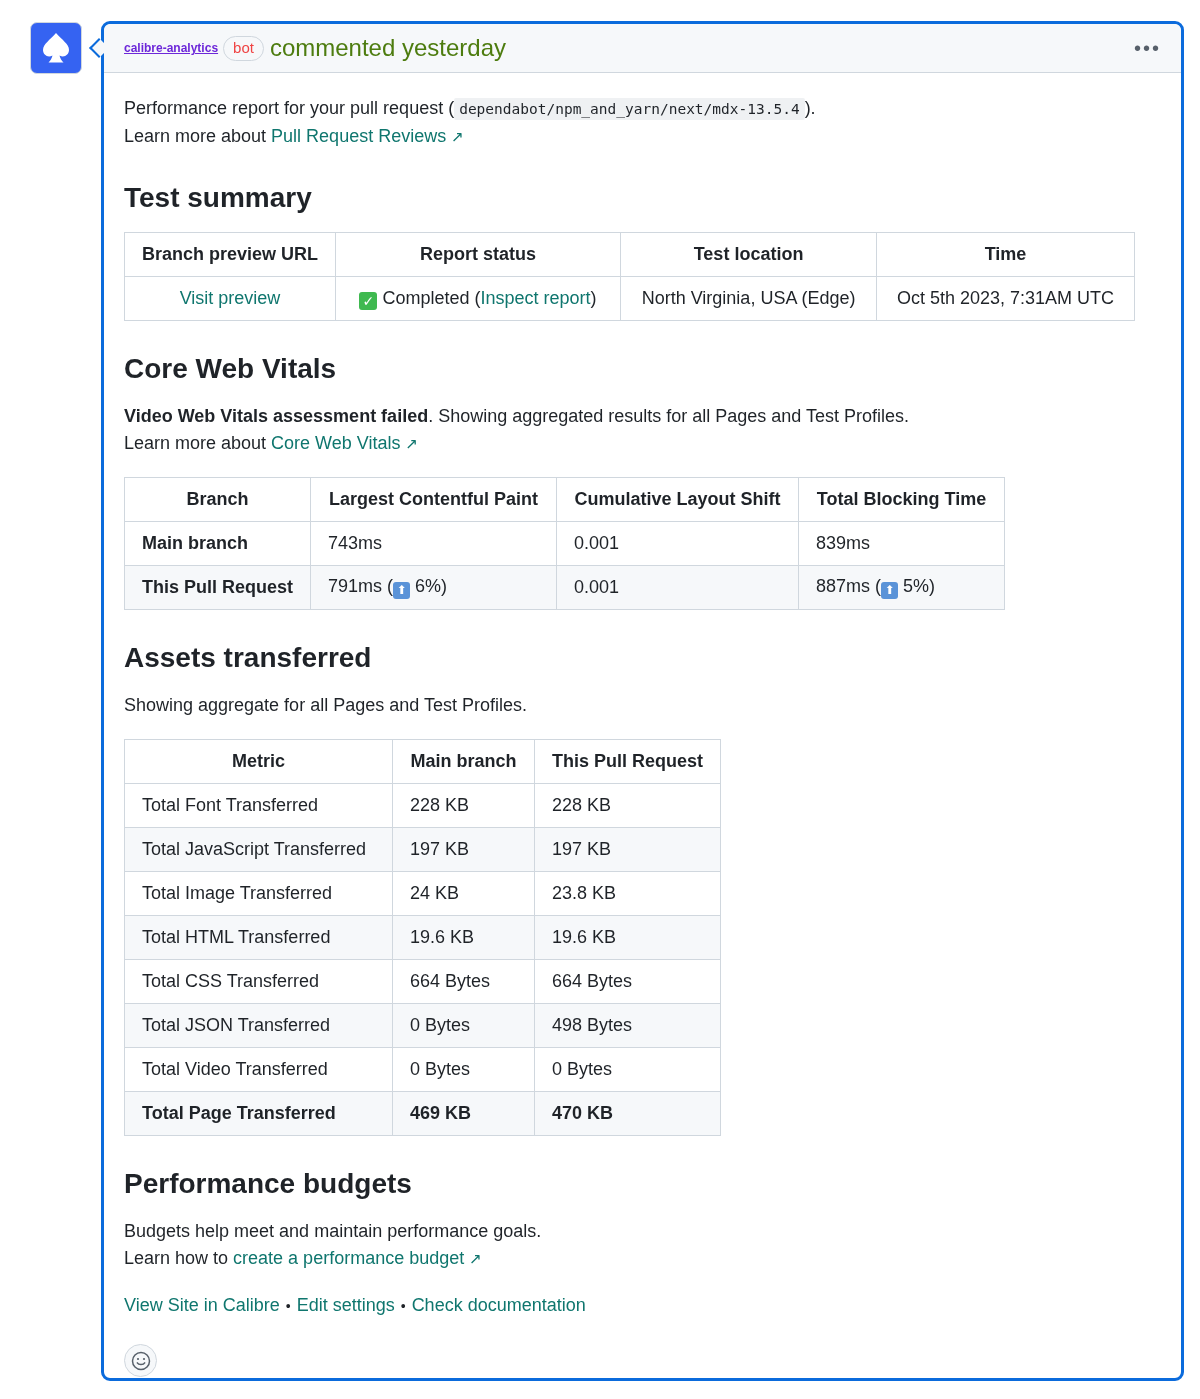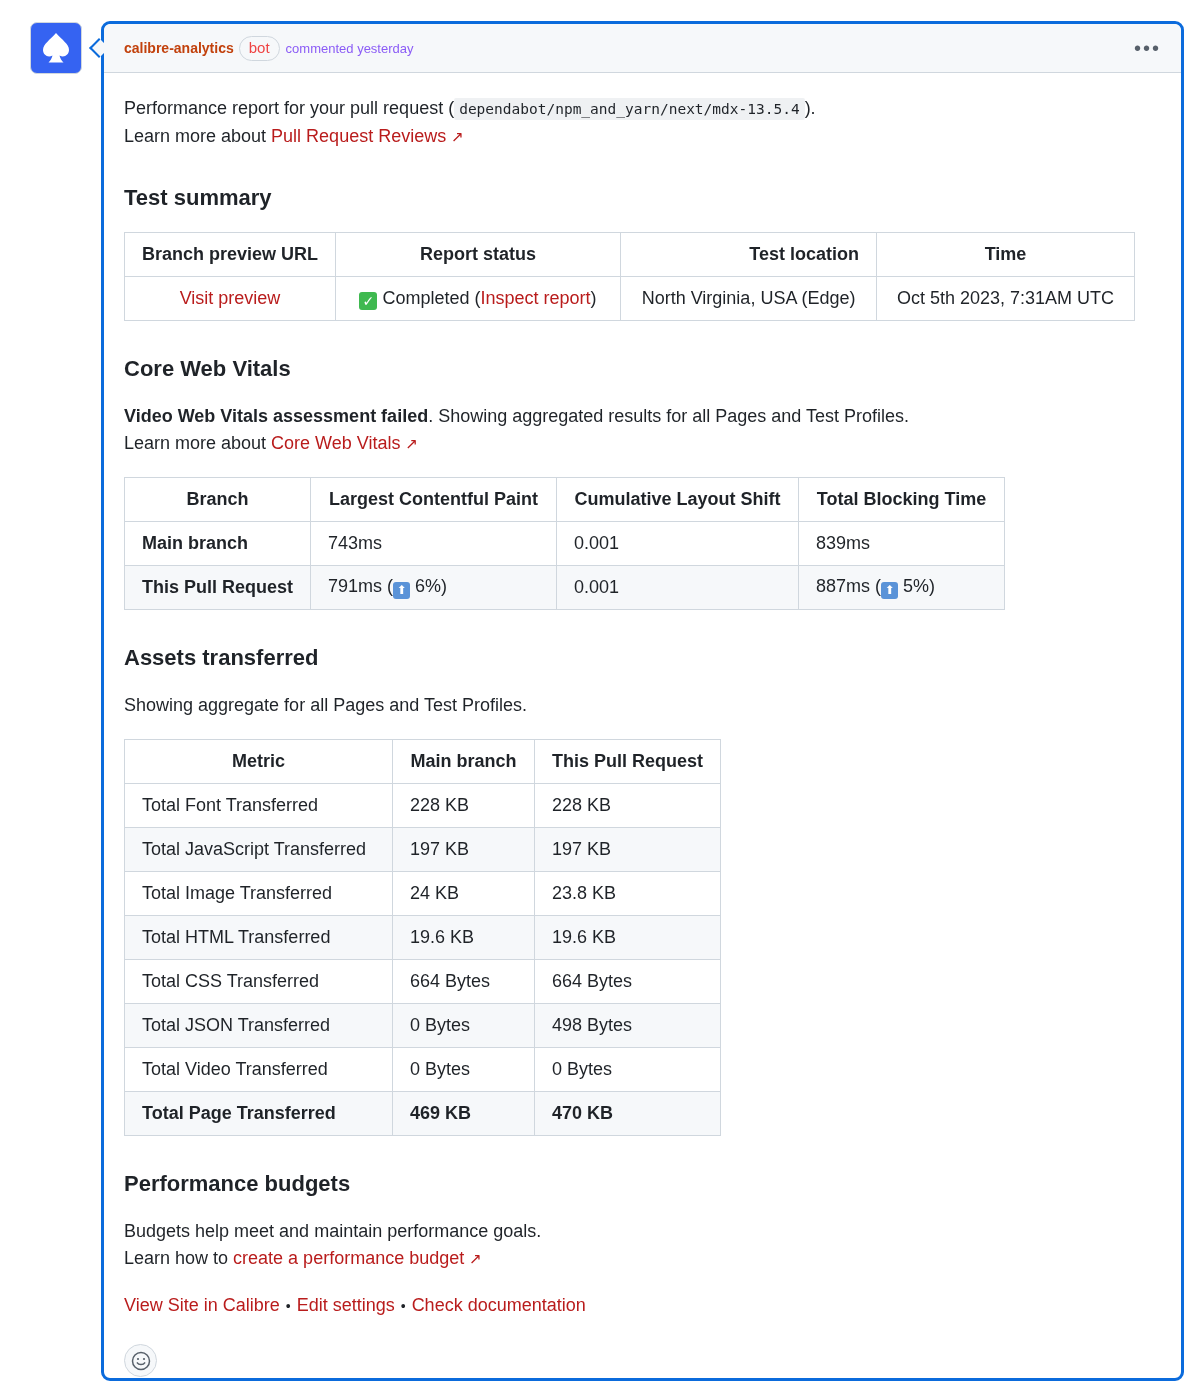--- a/index.html
+++ b/index.html
@@ -2,54 +2,54 @@
 <html><head>
   <meta charset="utf-8">
   <style>
     * { box-sizing: border-box; }
     html, body { margin: 0; padding: 0; background: #ffffff; }
     body {
       width: 1200px; height: 1399px; position: relative; overflow: hidden;
       font-family: "Liberation Sans", "DejaVu Sans", sans-serif;
       color: #1f2328; font-size: 18px;
     }
-    a { color: #b91c1c; text-decoration: none; cursor: pointer; }
+    a { color: #0f766e; text-decoration: none; cursor: pointer; }
     .avatar {
       position: absolute; left: 30px; top: 22px; width: 52px; height: 52px;
       background: #3563f2; border-radius: 7px; display: flex; align-items: center; justify-content: center;
       border: 1px solid #d0d7de;
     }
     .comment {
       position: absolute; left: 101px; top: 21px; width: 1083px; height: 1360px;
       border: 3px solid #0b6bdc; border-radius: 9px; background: #ffffff;
     }
     .caret {
       position: absolute; left: -12px; top: 17px; width: 14px; height: 14px;
       background: #f6f8fa; border-left: 2px solid #0b6bdc; border-bottom: 2px solid #0b6bdc;
       transform: rotate(45deg);
     }
     .comment-header {
       height: 49px; background: #f6f8fa; border-bottom: 1px solid #d0d7de;
       border-radius: 7px 7px 0 0; display: flex; align-items: center; padding: 0 20px 0 20px;
       position: relative;
     }
-    .author { font-weight: bold; font-size: 14px; color: #c2410c; }
+    .author { font-weight: bold; font-size: 12px; color: #6d28d9; text-decoration: underline; }
     .bot-badge {
       margin-left: 5px; border: 1px solid #d0d7de; border-radius: 14px; padding: 1px 9px 2px;
       font-size: 15px; color: #ef4444; line-height: 20px;
     }
-    .header-meta { margin-left: 6px; color: #8b5cf6; font-size: 13px; }
+    .header-meta { margin-left: 6px; color: #4d7c0f; font-size: 24px; }
     .kebab { margin-left: auto; color: #57606a; font-size: 20px; letter-spacing: 2px; cursor: pointer; }
     .comment-body { padding: 22px 20px 0 20px; }
     p { margin: 0; line-height: 27px; }
     code {
       font-family: "DejaVu Sans Mono", "Liberation Mono", monospace; font-size: 14.5px;
       background: #eff1f3; border-radius: 2px; padding: 3px 5px;
     }
-    h3 { font-size: 22px; font-weight: bold; margin: 34px 0 20px 0; line-height: 28px; }
+    h3 { font-size: 28px; font-weight: bold; margin: 34px 0 20px 0; line-height: 28px; }
     table { border-collapse: collapse; margin-top: 0; }
     th, td { border: 1px solid #d0d7de; padding: 0 17px; height: 44px; font-size: 18px; white-space: nowrap; }
     th { font-weight: bold; }
     tr.alt td { background: #f6f8fa; }
     .center { text-align: center; }
     .left { text-align: center; }
     .bold { font-weight: bold; }
     .check {
       display: inline-block; width: 18px; height: 18px; background: #3fb950; border-radius: 3px;
       color: #fff; font-size: 14px; line-height: 18px; text-align: center; vertical-align: -2px; font-weight: bold;
@@ -90,21 +90,21 @@
     <p>
       <span>Learn more about </span><a><span>Pull Request Reviews</span> <span class="ext">↗</span></a>
     </p>
 
     <h3>Test summary</h3>
     <table style="width:1011px;">
       <tbody>
           <tr>
         <th class="left" style="width:210px;">Branch preview URL</th>
         <th class="center" style="width:285px;">Report status</th>
-        <th class="center" style="width:256px;text-align:right;">Test location</th>
+        <th class="center" style="width:256px;">Test location</th>
         <th class="center">Time</th>
       </tr>
       <tr>
         <td class="left"><a>Visit preview</a></td>
         <td class="center">
           <span class="check">✓</span>
           <span>Completed (</span><a>Inspect report</a><span>)</span>
         </td>
         <td class="center">North Virginia, USA (Edge)</td>
         <td class="center">Oct 5th 2023, 7:31AM UTC</td>

